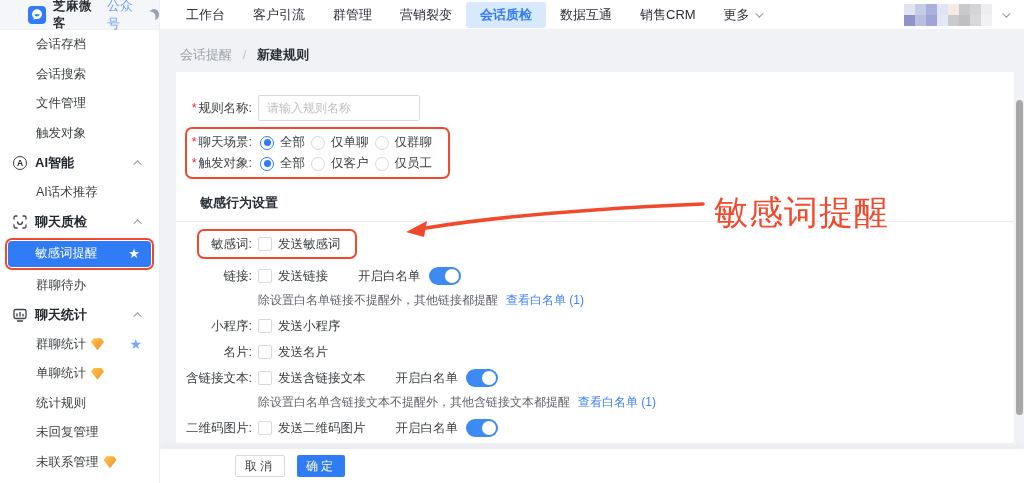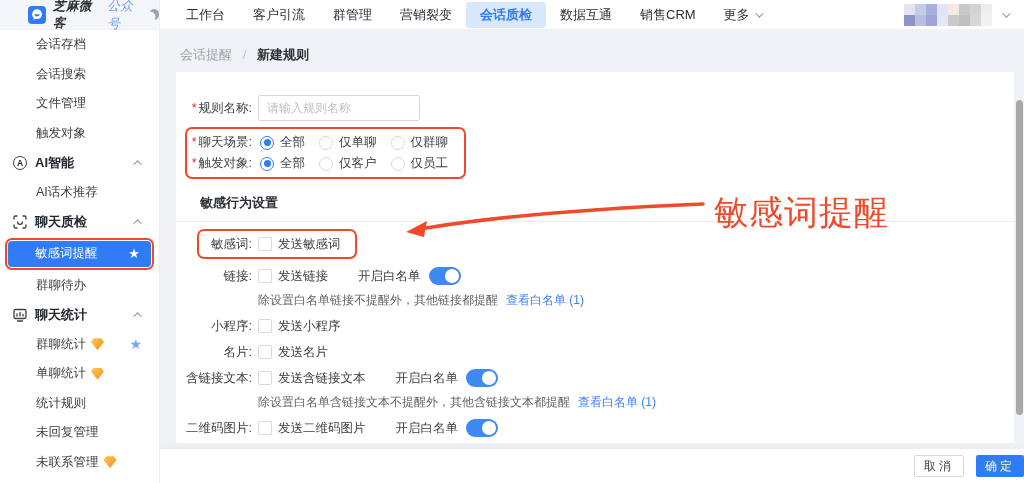--- a/index.html
+++ b/index.html
@@ -3,21 +3,21 @@
 <meta charset="utf-8">
 <style>
   * { margin:0; padding:0; box-sizing:border-box; }
   html,body { width:1024px; height:483px; overflow:hidden; background:#f0f2f5;
     font-family:"Liberation Sans","DejaVu Sans",sans-serif; }
 
   
   .header { position:absolute; top:0; left:0; right:0; height:30px; background:#fff;
     display:flex; align-items:center; z-index:6; border-bottom:1px solid #f0f1f3; }
   .header-left { width:160px; height:100%; background:#f5f6f9; border-right:1px solid #eceef1;
-    display:flex; align-items:center; padding-left:28px; gap:7px; flex-shrink:0;font-style:italic; }
+    display:flex; align-items:center; padding-left:28px; gap:7px; flex-shrink:0; }
   .brand { font-size:12.5px; font-weight:700; color:#2b2f36; letter-spacing:.5px; }
   .badge { font-size:13px; color:#6f9ef5; }
   .moon { width:11px; height:11px; border-radius:50%; box-shadow:inset -3.5px 2.5px 0 0 #9aa2ad; }
   .nav { display:flex; align-items:center; padding-left:12px; font-size:13px; color:#2b2f36; }
   .nav-item { padding:4px 14px; border-radius:3px; cursor:pointer; white-space:nowrap;
     display:flex; align-items:center; gap:5px; }
   .nav-item.active { background:#d8e8fd; color:#2f7cf6; font-weight:600; }
   .chev-down { width:6px; height:6px; border-right:1.4px solid #8a9099; border-bottom:1.4px solid #8a9099;
     transform:rotate(45deg) translateY(-2px); display:inline-block; }
   .user-area { margin-left:auto; display:flex; align-items:center; gap:10px; padding-right:16px; }
@@ -63,21 +63,21 @@
 
   .rule-row { margin-top:23px; height:26px; }
   .text-input { width:162px; height:26px; margin-left:6px; border:1px solid #d9d9d9; border-radius:2px;
     padding:0 8px; font-size:12px; color:#3c4043; outline:none; font-family:inherit; }
   .text-input::placeholder { color:#bfbfbf; }
 
   .red-group { margin:6px 0 0 9px; width:fit-content; border:2px solid #f1492c; border-radius:7px;
     padding:3px 16px 3px 0; }
   .red-group .form-label { width:65px; }
   .radio-row { height:21px; }
-  .radio-opts { display:flex; align-items:flex-start; gap:14px; margin-left:8px; }
+  .radio-opts { display:flex; align-items:flex-start; gap:6px; margin-left:8px; }
   .radio-opt { display:flex; align-items:center; gap:6px; cursor:pointer; }
   .radio { width:14px; height:14px; border-radius:50%; border:1px solid #d9d9d9; background:#fff;
     position:relative; flex-shrink:0; }
   .radio.sel { border-color:#2f7cf6; }
   .radio.sel::after { content:""; position:absolute; inset:2.5px; border-radius:50%; background:#2f7cf6; }
 
   .section-title { margin:15px 0 0 24px; font-size:13px; font-weight:600; color:#2b2f36; }
   .divider { margin-top:9px; border-top:1px solid #ebedf0; }
 
   .red-single { margin:7px 0 0 21px; width:fit-content; border:2px solid #f1492c; border-radius:7px;
@@ -93,21 +93,21 @@
   .toggle .knob { position:absolute; top:2px; right:2px; width:14px; height:14px; border-radius:50%;
     background:#fff; }
   .note-row { height:20px; padding-left:82px; display:flex; align-items:flex-end; font-size:12px;
     color:#5f6368; margin-top:2px; }
   .note-link { color:#3d7fff; margin-left:8px; cursor:pointer; }
   .mt6 { margin-top:6px; } .mt4 { margin-top:4px; }
 
   
   .footer { position:absolute; left:160px; right:0; bottom:0; height:34px; background:#fff;
     display:flex; align-items:center; padding-left:75px; gap:12px; z-index:4;
-    box-shadow:0 -2px 8px rgba(0,0,0,.04);justify-content:flex-end; }
+    box-shadow:0 -2px 8px rgba(0,0,0,.04); }
   .btn { height:22px; padding:0 9px; font-size:12px; border-radius:2px; letter-spacing:3px;
     display:flex; align-items:center; cursor:pointer; font-family:inherit; }
   .btn-cancel { background:#fff; border:1px solid #d9d9d9; color:#3c4043; }
   .btn-confirm { background:#2f7cf6; border:none; color:#fef9c3; }
 
   
   .annot-text { position:absolute; left:714px; top:190px; font-size:34px; color:#f1492c;
     font-weight:500; letter-spacing:1px; z-index:10; }
   .annot-arrow { position:absolute; left:0; top:0; width:1024px; height:483px;
     pointer-events:none; z-index:9; }

